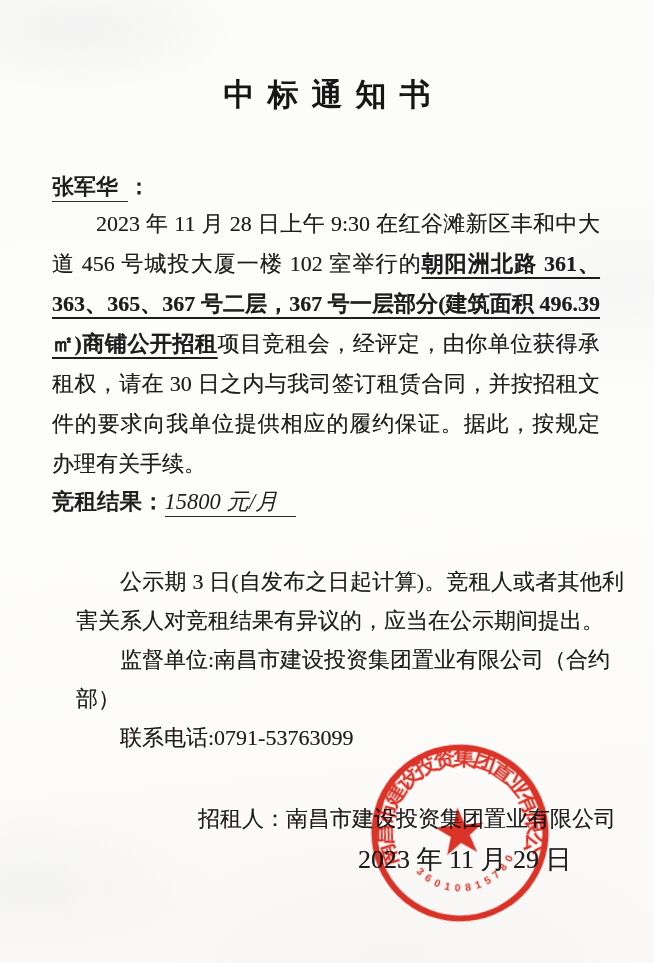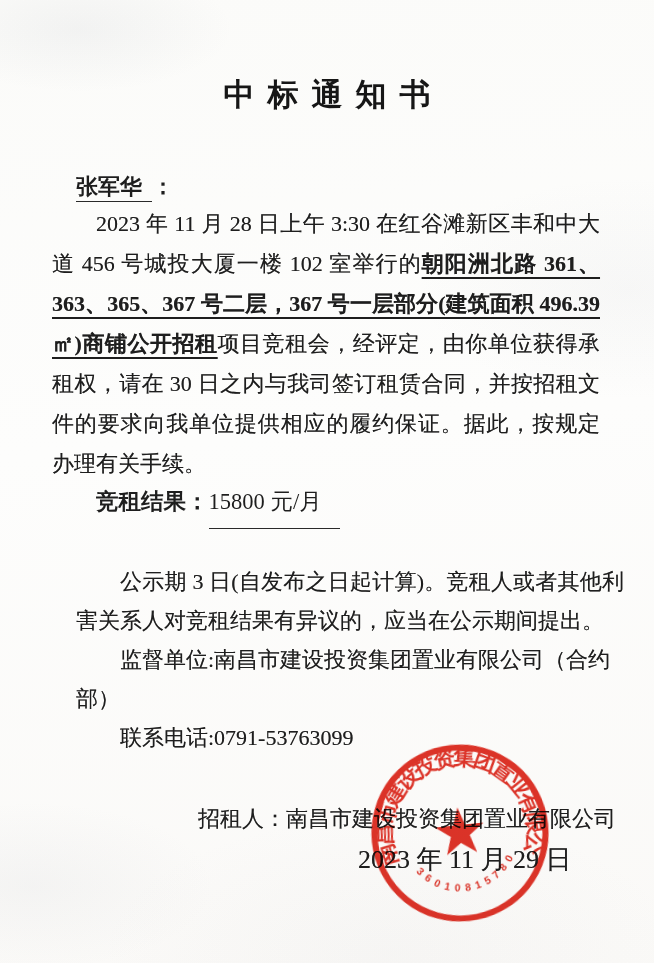--- a/index.html
+++ b/index.html
@@ -28,43 +28,43 @@
     font-size: 31px; font-weight: bold;
     letter-spacing: 0.42em; text-indent: 0.42em;
     color: #161616;
   }
   .salutation {
     position: absolute; top: 172px; left: 52px;
     font-size: 22px; font-weight: bold;
   }
   .salutation .name {
     border-bottom: 1.6px solid #2a2a2a;
-    padding-right: 10px; padding-bottom: 2px; margin-left: 24px;
+    padding-right: 10px; padding-bottom: 2px;
   }
   .para1 {
     position: absolute; top: 204px; left: 52px; width: 548px;
     font-size: 22px; line-height: 40px;
     text-align: justify; text-justify: inter-character;
     text-indent: 2em;
     text-shadow: 0 0 0.5px rgba(20,20,20,0.55);
   }
   .para1 .emph {
     font-weight: bold;
     text-decoration: underline;
     text-decoration-thickness: 1.6px;
     text-underline-offset: 6px;
   }
   .result-line {
     position: absolute; top: 486px; left: 52px;
     font-size: 22.5px;
   }
-  .result-line .label { font-weight: bold; margin-left: 44px; }
+  .result-line .label { font-weight: bold; }
   .result-line .value {
     border-bottom: 1.6px solid #2a2a2a;
-    padding-right: 18px; padding-bottom: 14px;
+    padding-right: 18px; padding-bottom: 2px; font-style: italic;
   }
   .block2 {
     position: absolute; top: 562px; left: 52px; width: 548px;
     font-size: 22px; line-height: 39px;
     text-shadow: 0 0 0.5px rgba(20,20,20,0.5);
     margin-left: 24px;
   }
   .block2 p { text-indent: 2em; margin: 0; }
   .block2 .justified { text-align: justify; text-justify: inter-character; }
   .lessor-line {
@@ -93,21 +93,21 @@
 </head>
 <body>
 
 <div class="page">
   <div class="texture"></div>
 
   <div class="title">中标通知书</div>
 
   <div class="salutation"><span class="name">张军华</span><span>：</span></div>
 
-  <div class="para1"><span>2023 年 11 月 28 日上午 3:30 在红谷滩新区丰和中大道 456 号城投大厦一楼 102 室举行的</span><span class="emph">朝阳洲北路 361、363、365、367 号二层，367 号一层部分(建筑面积 496.39 ㎡)商铺公开招租</span><span>项目竞租会，经评定，由你单位获得承租权，请在 30 日之内与我司签订租赁合同，并按招租文件的要求向我单位提供相应的履约保证。据此，按规定办理有关手续。</span></div>
+  <div class="para1"><span>2023 年 11 月 28 日上午 9:30 在红谷滩新区丰和中大道 456 号城投大厦一楼 102 室举行的</span><span class="emph">朝阳洲北路 361、363、365、367 号二层，367 号一层部分(建筑面积 496.39 ㎡)商铺公开招租</span><span>项目竞租会，经评定，由你单位获得承租权，请在 30 日之内与我司签订租赁合同，并按招租文件的要求向我单位提供相应的履约保证。据此，按规定办理有关手续。</span></div>
 
   <div class="result-line"><span class="label">竞租结果：</span><span class="value">15800 元/月</span></div>
 
   <div class="block2">
     <p class="justified">公示期 3 日(自发布之日起计算)。竞租人或者其他利害关系人对竞租结果有异议的，应当在公示期间提出。</p>
     <p>监督单位:南昌市建设投资集团置业有限公司（合约部）</p>
     <p>联系电话:0791-53763099</p>
   </div>
 
   <div class="lessor-line">招租人：南昌市建设投资集团置业有限公司</div>

